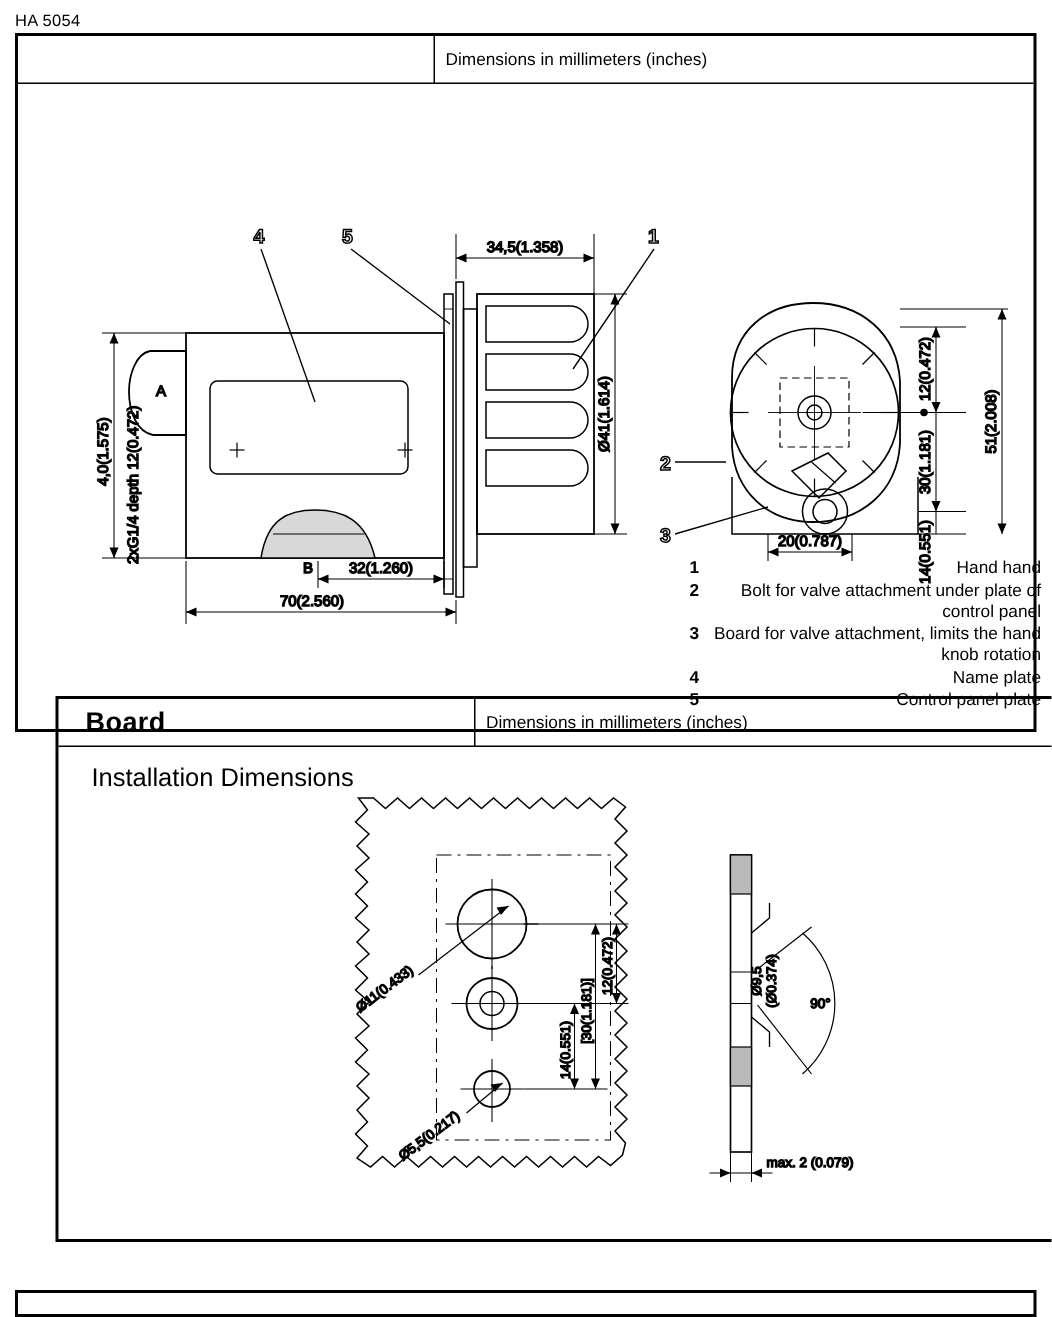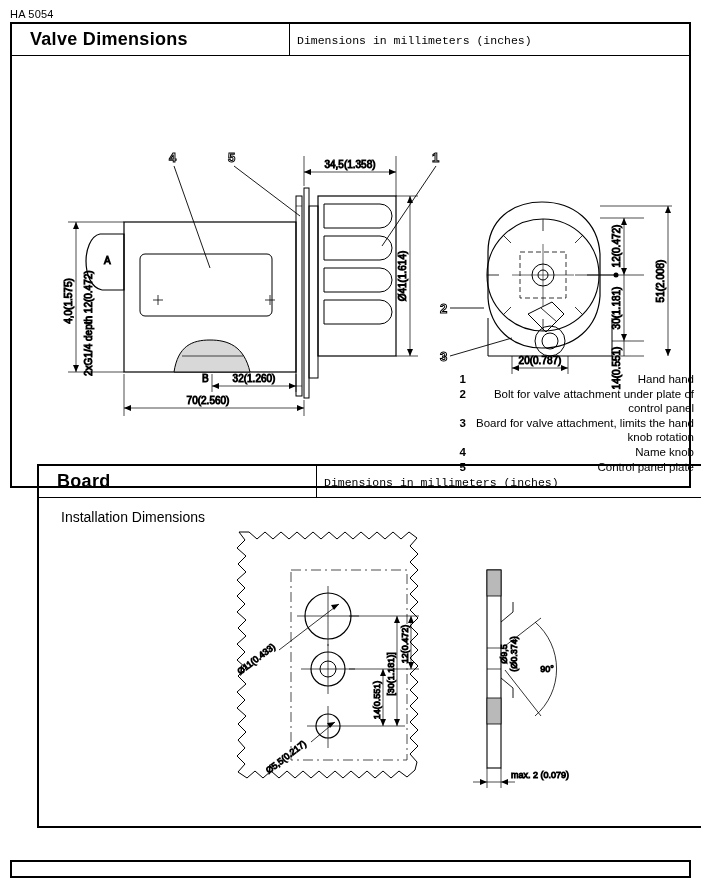--- a/index.html
+++ b/index.html
@@ -52,35 +52,34 @@
     top: 5px;
     font-size: 18px;
     font-weight: bold;
     letter-spacing: .3px;
   }
   .sec-sub {
     position: absolute;
     left: 285px;
     top: 10px;
     font-size: 11.5px;
-    font-family: Liberation Mono, monospace;
   }
   .sec-divider-v {
     position: absolute;
     left: 277px;
     top: 0;
     width: 1px;
     height: 32px;
     background: #000;
   }
   .install-label {
     position: absolute;
     left: 22px;
     top: 43px;
-    font-size: 14px;
+    font-size: 17px;
   }
 
   
   .legend {
     position: absolute;
     left: 442px;
     top: 348px;
     width: 240px;
     font-size: 11.5px;
     line-height: 14.6px;
@@ -99,21 +98,20 @@
 </head>
 <body>
 
 <div class="page">
 
   <div class="doc-code">HA 5054</div>
 
   <div class="section" id="valve-section">
     <div class="sec-header">
       <div class="sec-divider-v"></div>
-      <div class="sec-title">Valve Dimensions</div>
       <div class="sec-sub">Dimensions in millimeters (inches)</div>
     </div>
 
     <svg width="677" height="430" viewBox="0 0 677 430" style="position:absolute; left:0; top:32px;">
       <g fill="none" stroke="#000" stroke-width="1">
 
         <path d="M88,178 C78,180 74,195 74,205 C74,218 79,232 90,234" stroke-width="1.2"></path>
         <path d="M88,178 L112,178 L112,234 L90,234" stroke-width="1.2"></path>
 
         <rect x="112" y="166" width="172" height="150" stroke-width="1.2"></rect>
@@ -290,21 +288,21 @@
       <div class="legend-row">
         <div class="legend-num">2</div>
         <div class="legend-text">Bolt for valve attachment under plate of control panel</div>
       </div>
       <div class="legend-row">
         <div class="legend-num">3</div>
         <div class="legend-text">Board for valve attachment, limits the hand knob rotation</div>
       </div>
       <div class="legend-row">
         <div class="legend-num">4</div>
-        <div class="legend-text">Name knob</div>
+        <div class="legend-text">Name plate</div>
       </div>
       <div class="legend-row">
         <div class="legend-num">5</div>
         <div class="legend-text">Control panel plate</div>
       </div>
     </div>
   </div>
 
   <div class="section" id="board-section">
     <div class="sec-header">

